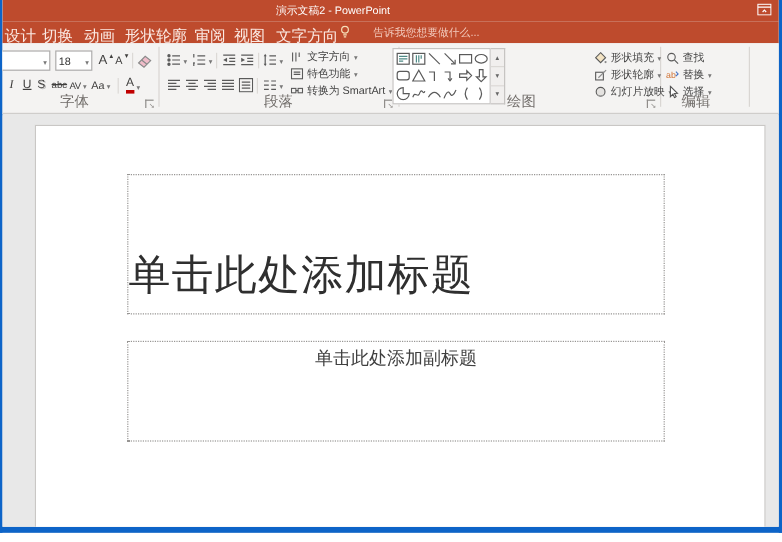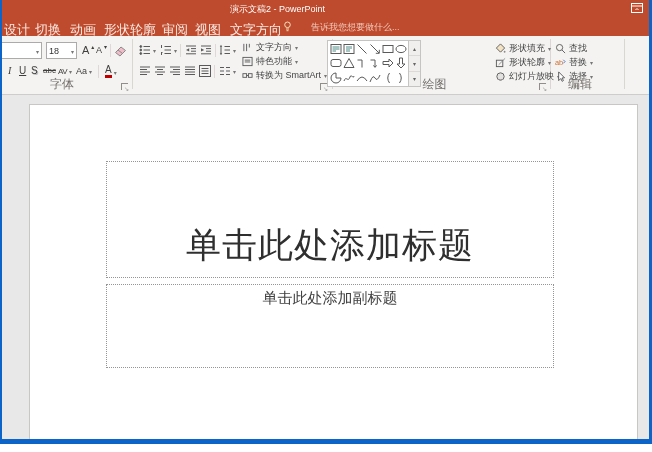--- a/index.html
+++ b/index.html
@@ -42,21 +42,21 @@
   .cell{display:flex;align-items:center;justify-content:center;}
   .scrollcol{position:absolute;left:407px;top:4px;width:12px;height:47px;border:1px solid #C6C4C2;border-left:none;
     background:#F1EFEE;display:flex;flex-direction:column;}
   .scrollcol span{flex:1;display:flex;align-items:center;justify-content:center;font-size:6px;color:#666;border-bottom:1px solid #DCD9D6;}
   .scrollcol span:last-child{border-bottom:none;}
   svg.ic{display:block;stroke:#5A5A5A;fill:none;stroke-width:1;}
   
   .workspace{position:absolute;left:0;top:96px;width:100%;height:351px;background:var(--workspace-bg);}
   .slide{position:absolute;left:27px;top:8px;width:609px;height:340px;background:#fff;border:1px solid #C9C7C5;}
   .ph{position:absolute;left:76px;width:448px;border:1px dotted #979593;}
-  .ph-title{top:56px;height:117px;display:flex;align-items:flex-end;justify-content:center;padding-bottom:8px;}
+  .ph-title{top:40px;height:117px;display:flex;align-items:flex-end;justify-content:flex-start;padding-bottom:8px;}
   .ph-title .txt{font-size:35px;color:#2F2F2F;font-weight:400;letter-spacing:1px;white-space:nowrap;}
   .ph-sub{top:179px;height:84px;display:flex;align-items:flex-start;justify-content:center;padding-top:4px;}
   .ph-sub .txt{font-size:15px;color:#404040;white-space:nowrap;}
 </style>
 </head>
 <body>
 
 <div class="window">
 
   <div class="titlebar">
@@ -275,20 +275,21 @@
       <div class="row">
         <svg class="ic" width="11" height="11" viewBox="0 0 12 12">
           <rect x="1" y="4" width="4" height="4"></rect>
             <rect x="7" y="4" width="4" height="4"></rect>
             <line x1="5" y1="6" x2="7" y2="6"></line>
         </svg>
         <span>转换为 SmartArt</span>
           <span class="dd"></span>
       </div>
     </div>
+    <span class="group-label" style="left:130px;width:200px">段落</span>
     <span class="launcher" style="left:318px;bottom:4px"></span>
 
     <div class="gallery">
       <div class="cell">
           <svg class="ic" width="12" height="12" viewBox="0 0 12 12">
             <rect x="1" y="1.5" width="10" height="9"></rect>
             <line x1="2.5" y1="4" x2="9.5" y2="4" stroke="#4E8A86"></line>
             <line x1="2.5" y1="6" x2="9.5" y2="6" stroke="#4E8A86"></line>
             <line x1="2.5" y1="8" x2="6" y2="8" stroke="#4E8A86"></line>
           </svg>

